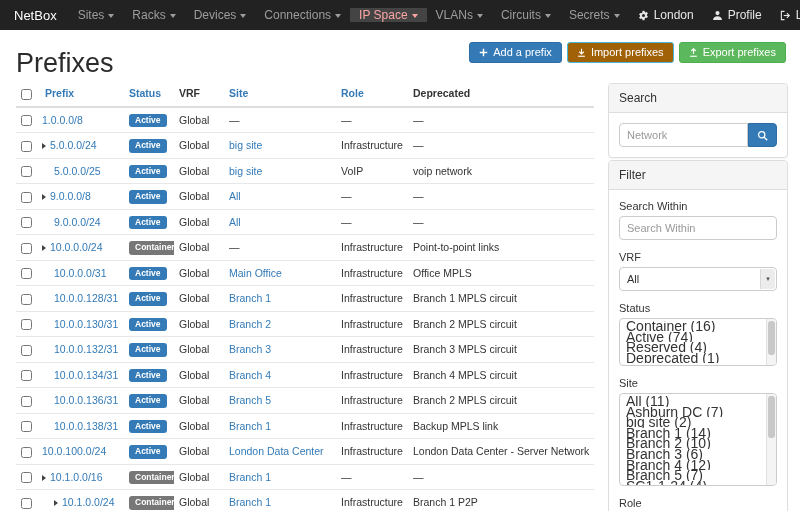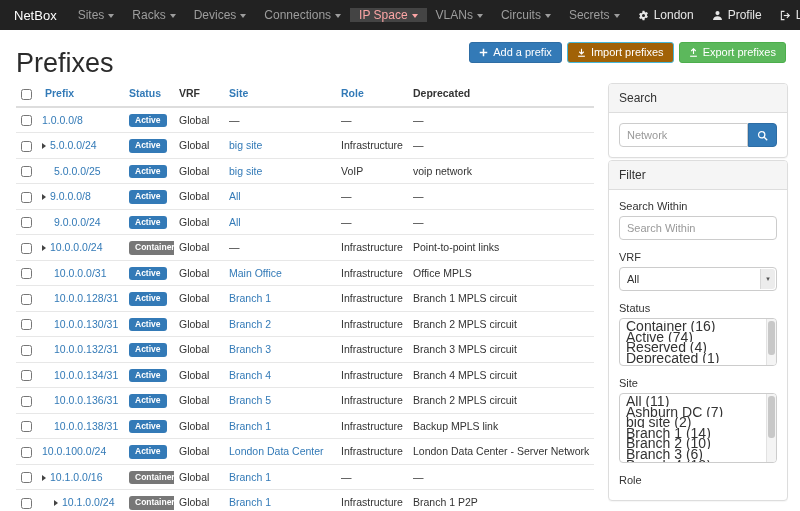--- a/index.html
+++ b/index.html
@@ -60,21 +60,21 @@
   .input-group{display:flex}
   .input-group .text-input{border-radius:4px 0 0 4px;flex:1;min-width:0}
   .search-btn{width:29px;height:24px;flex:none;background:#337ab7;border:1px solid #2e6da4;border-radius:0 4px 4px 0;color:#fff;display:flex;align-items:center;justify-content:center;cursor:pointer}
   .select{position:relative;height:24px;border:1px solid #ccc;border-radius:4px;background:#fff;font-size:11px;display:flex;align-items:center;padding:0 20px 0 7px;cursor:pointer}
   .select-arrow{position:absolute;top:1px;right:1px;bottom:1px;width:15px;background:#ececec;border-left:1px solid #d8d8d8;border-radius:0 3px 3px 0;display:flex;align-items:center;justify-content:center;font-size:7px;color:#555}
   .listbox{position:relative;border:1px solid #ccc;border-radius:4px;background:#fff;overflow:hidden;padding-top:2px}
   .lb-option{font-size:14px;line-height:10.6px;padding:0 14px 0 6px;white-space:nowrap;overflow:hidden;cursor:default}
   .lb-scroll{position:absolute;top:0;right:0;bottom:0;width:10px;background:#f4f4f4;border-left:1px solid #e2e2e2}
   .lb-thumb{position:absolute;top:2px;right:1px;width:7px;border-radius:3px;background:#c8c8c8}
   .lb-status{height:48px}   .lb-status .lb-thumb{height:34px}
-  .lb-site{height:70px}     .lb-site .lb-thumb{height:42px}
+  .lb-site{height:93px}     .lb-site .lb-thumb{height:42px}
 </style>
 </head>
 <body>
 
 <nav class="navbar">
   <a class="brand" href="#">NetBox</a>
   <div class="nav-menu">
       <a href="#" class="nav-item">
         <span>Sites</span>
         <span class="caret-down"></span>

